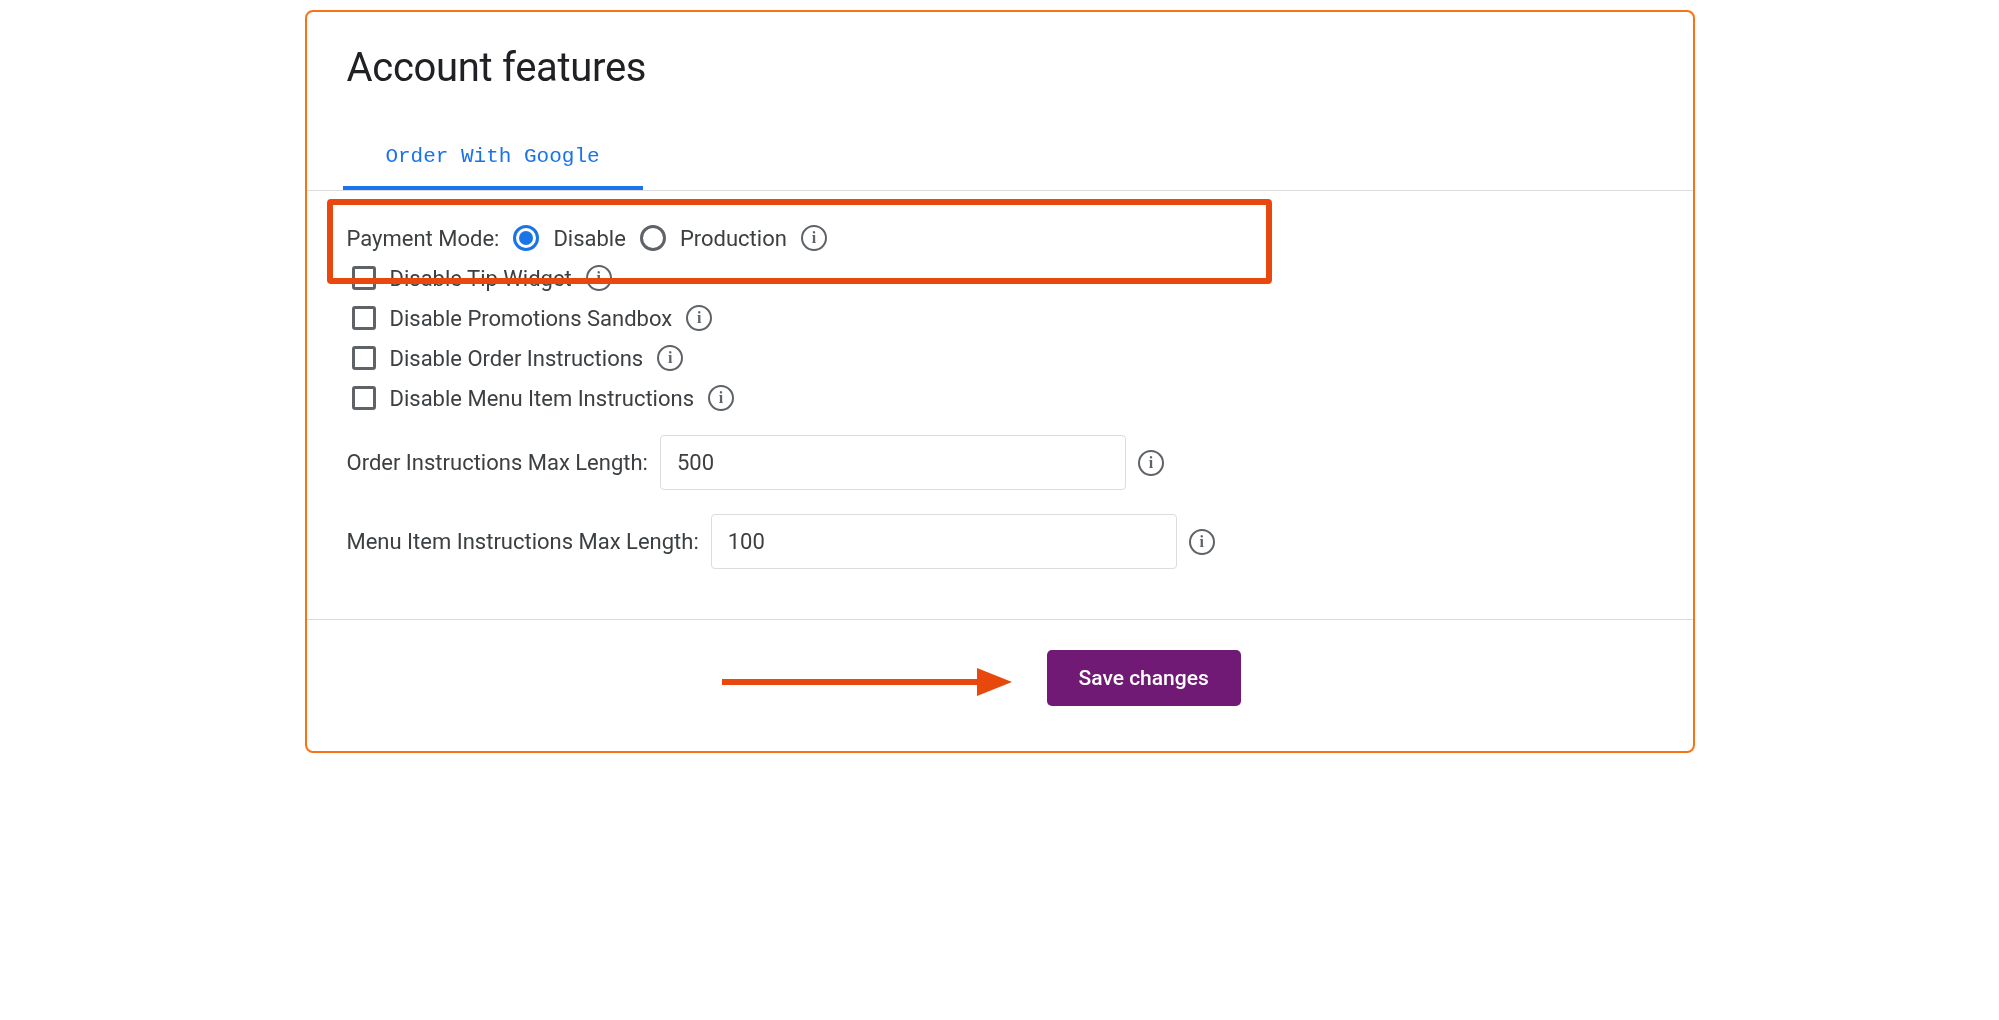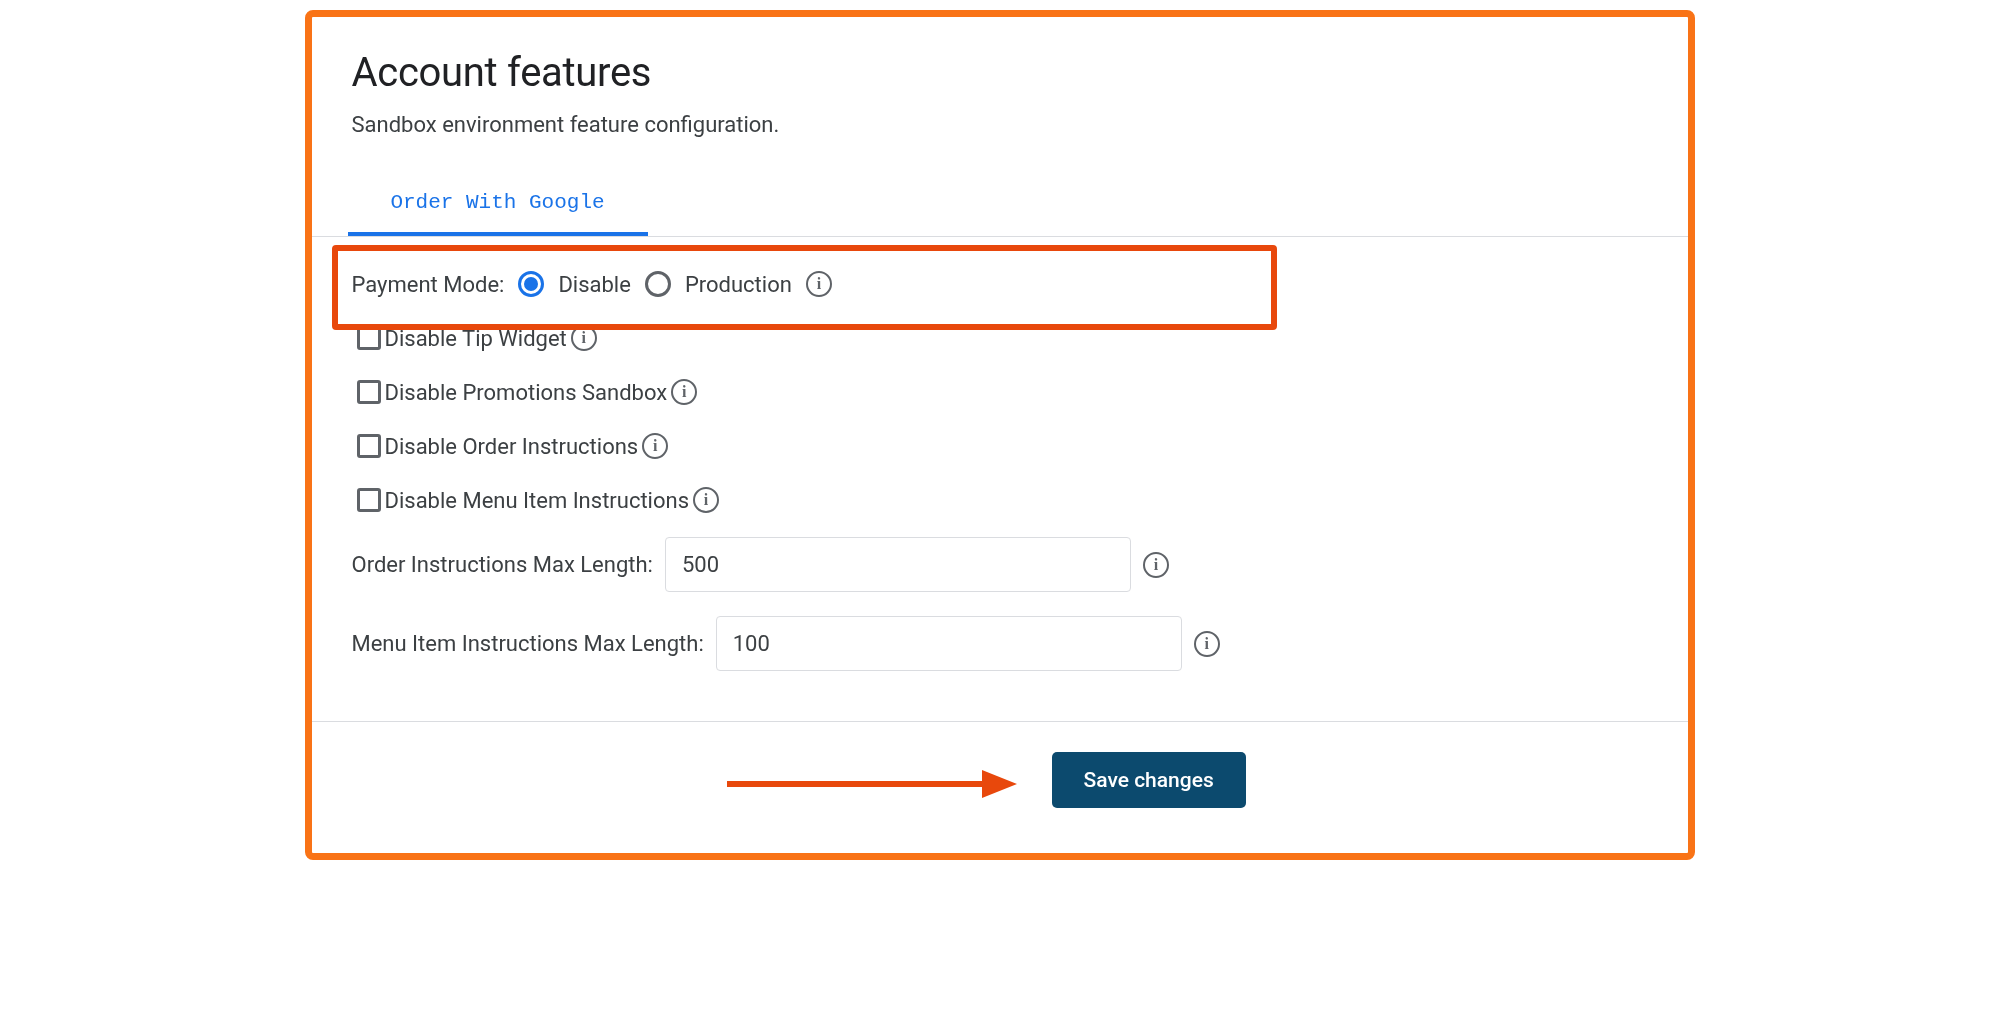--- a/index.html
+++ b/index.html
@@ -6,21 +6,21 @@
       box-sizing: border-box;
       margin: 0;
       padding: 0;
     }
     body {
       font-family: 'Google Sans', Roboto, Arial, sans-serif;
       background: #fff;
       padding: 10px;
     }
     .panel {
-      border: 7px solid #f97316;
+      border: 2px solid #f97316;
       border-radius: 8px;
       max-width: 1390px;
       margin: 0 auto;
       background: #fff;
     }
     .header {
       padding: 32px 40px 0 40px;
     }
     .title {
       font-size: 40px;
@@ -94,22 +94,22 @@
       border-color: #1a73e8;
     }
     .radio.selected::after {
       content: '';
       width: 14px;
       height: 14px;
       background: #1a73e8;
       border-radius: 50%;
     }
     .checkbox-row {
-      gap: 4px;
-      margin-top: 28px;
+      gap: 14px;
+      margin-top: 14px;
       padding-left: 5px;
     }
     .checkbox {
       width: 24px;
       height: 24px;
       border: 3px solid #5f6368;
       border-radius: 3px;
       cursor: pointer;
       flex-shrink: 0;
     }
@@ -155,39 +155,38 @@
     }
     .arrow-svg {
       position: absolute;
       left: 410px;
       top: 42px;
       width: 295px;
       height: 40px;
       pointer-events: none;
     }
     .save-btn {
-      background: #0c4a6e;
+      background: #701a75;
       color: #fff;
       border: none;
       border-radius: 5px;
       padding: 16px 32px;
       font-size: 21px;
       font-weight: 500;
       cursor: pointer;
       font-family: inherit;
       margin-left: 700px;
     }
   </style>
 </head>
 <body>
 
 <div class="panel">
   <div class="header">
     <h1 class="title">Account features</h1>
-    <p class="subtitle">Sandbox environment feature configuration.</p>
   </div>
 
   <div class="tabs">
     <div class="tab">Order With Google</div>
   </div>
 
   <div class="content">
     <div class="highlight-box"></div>
 
     <div class="row radio-row">

